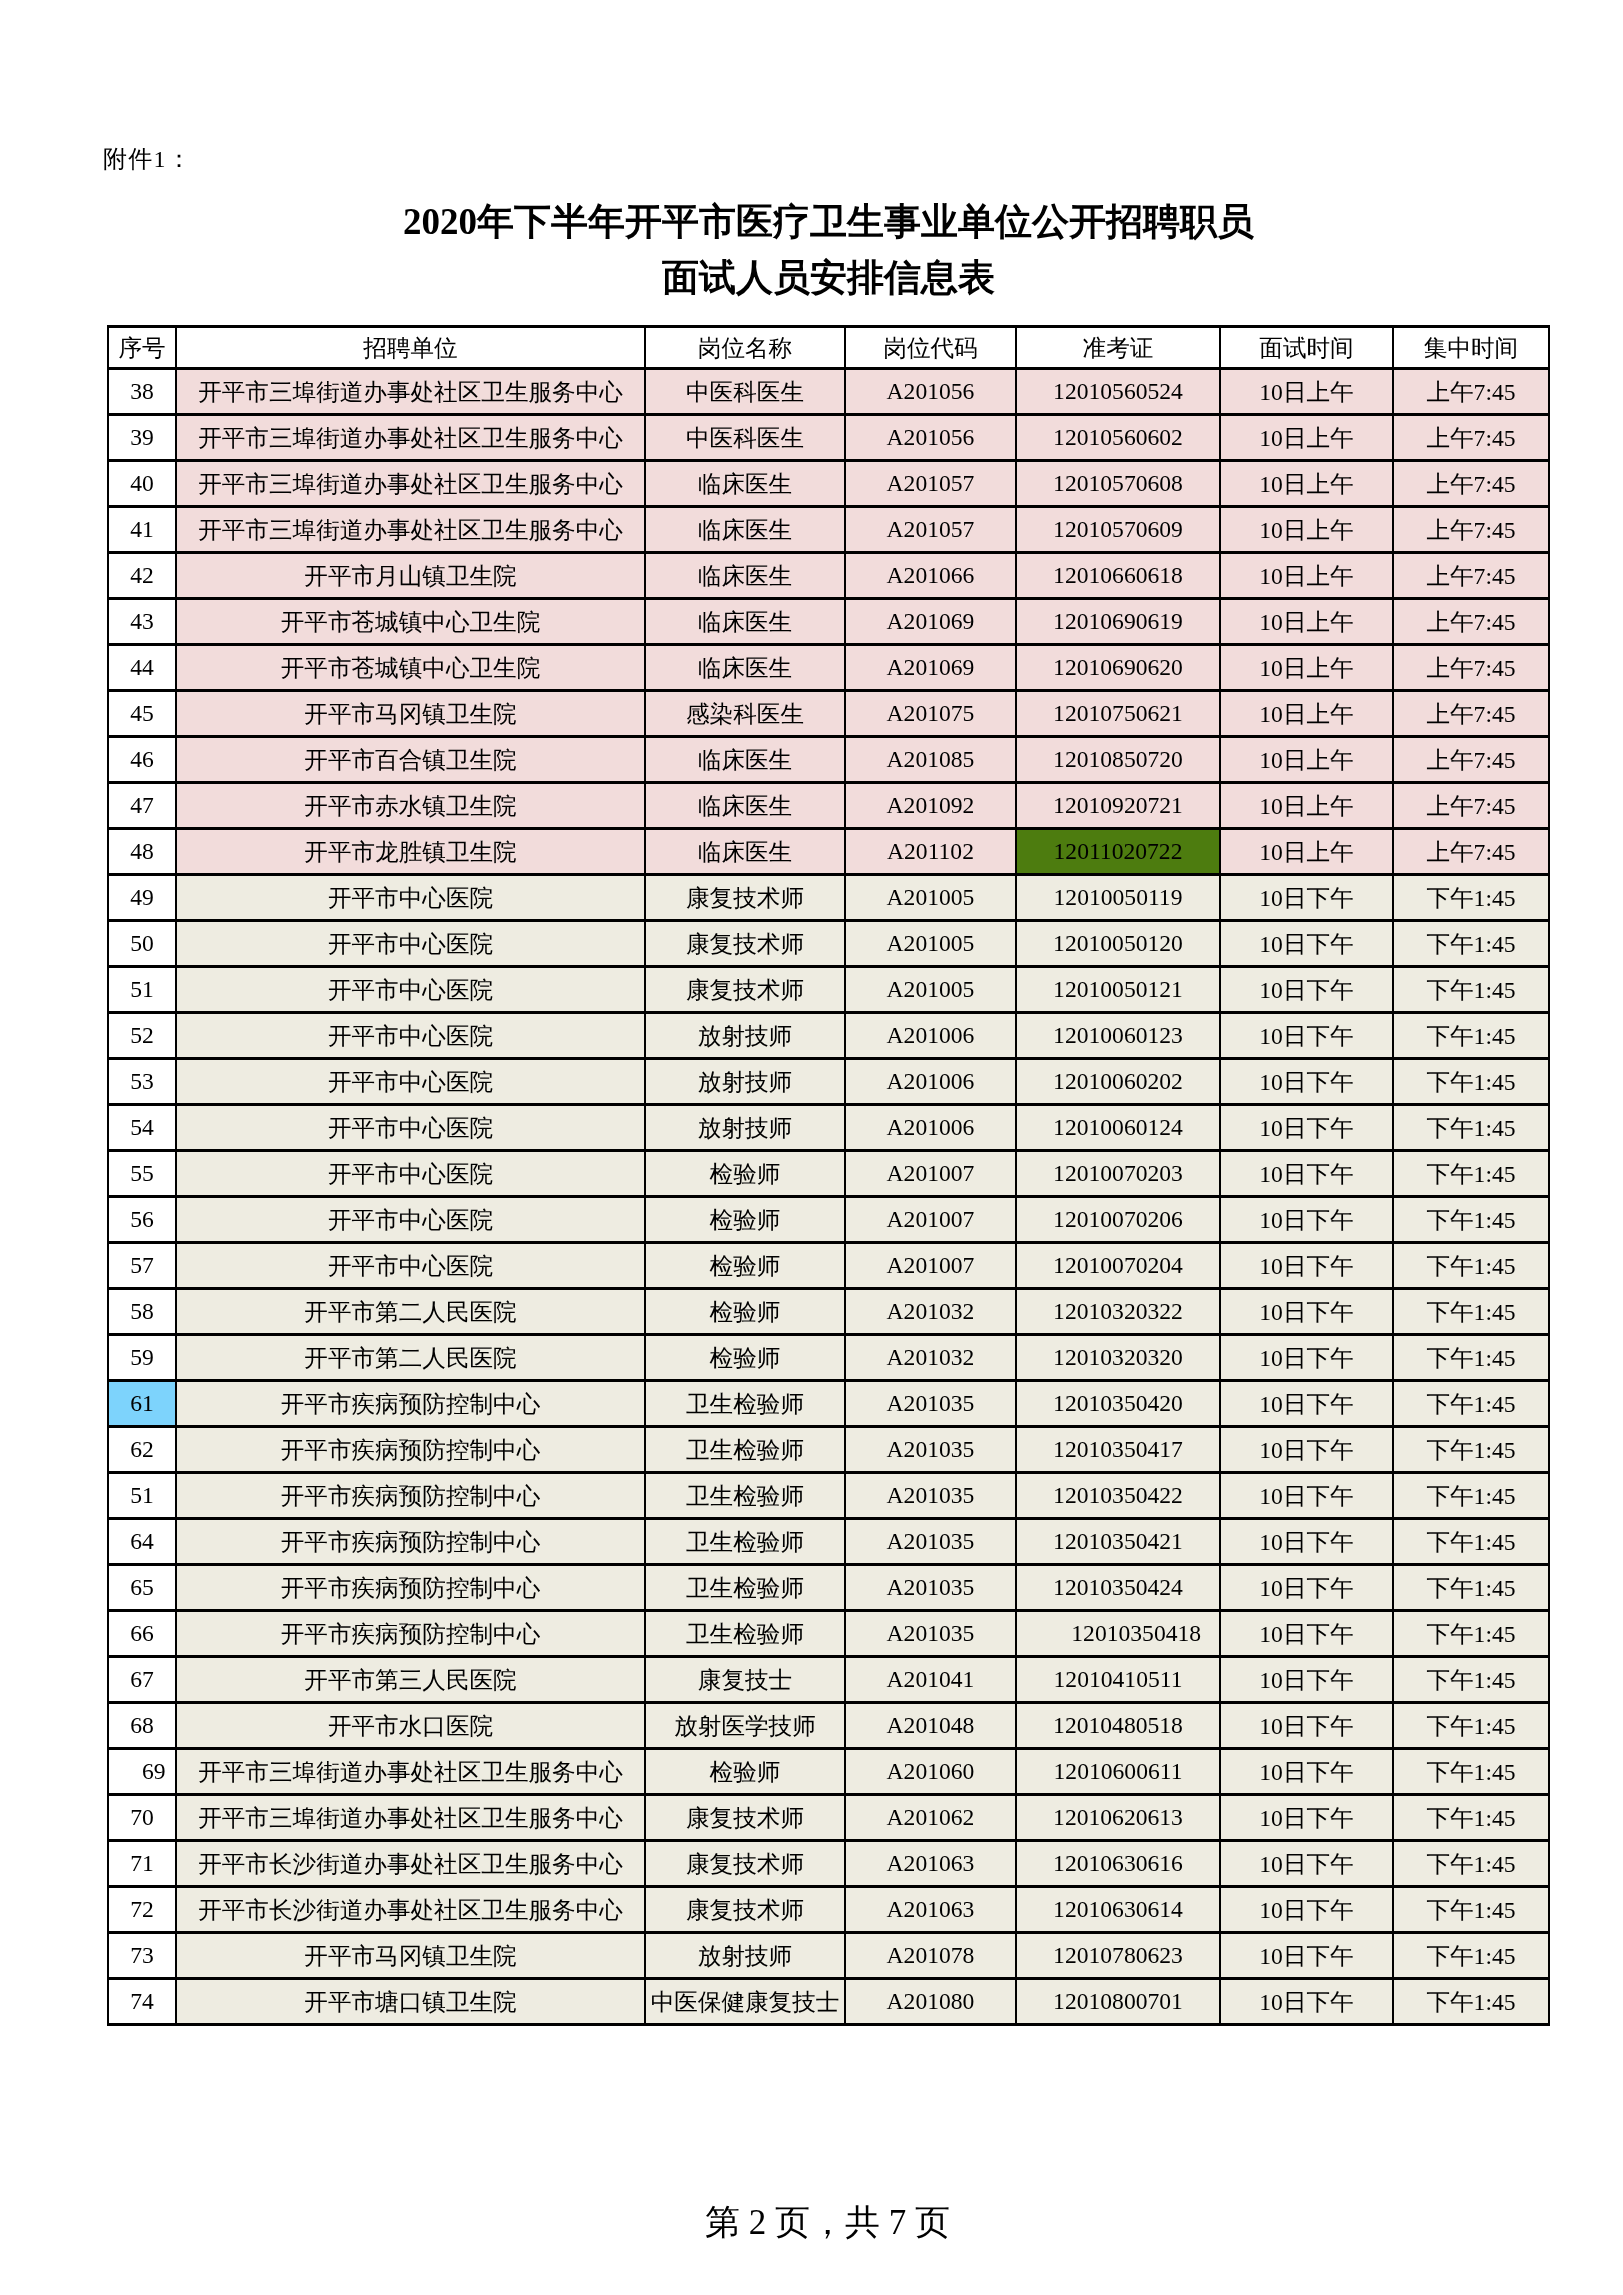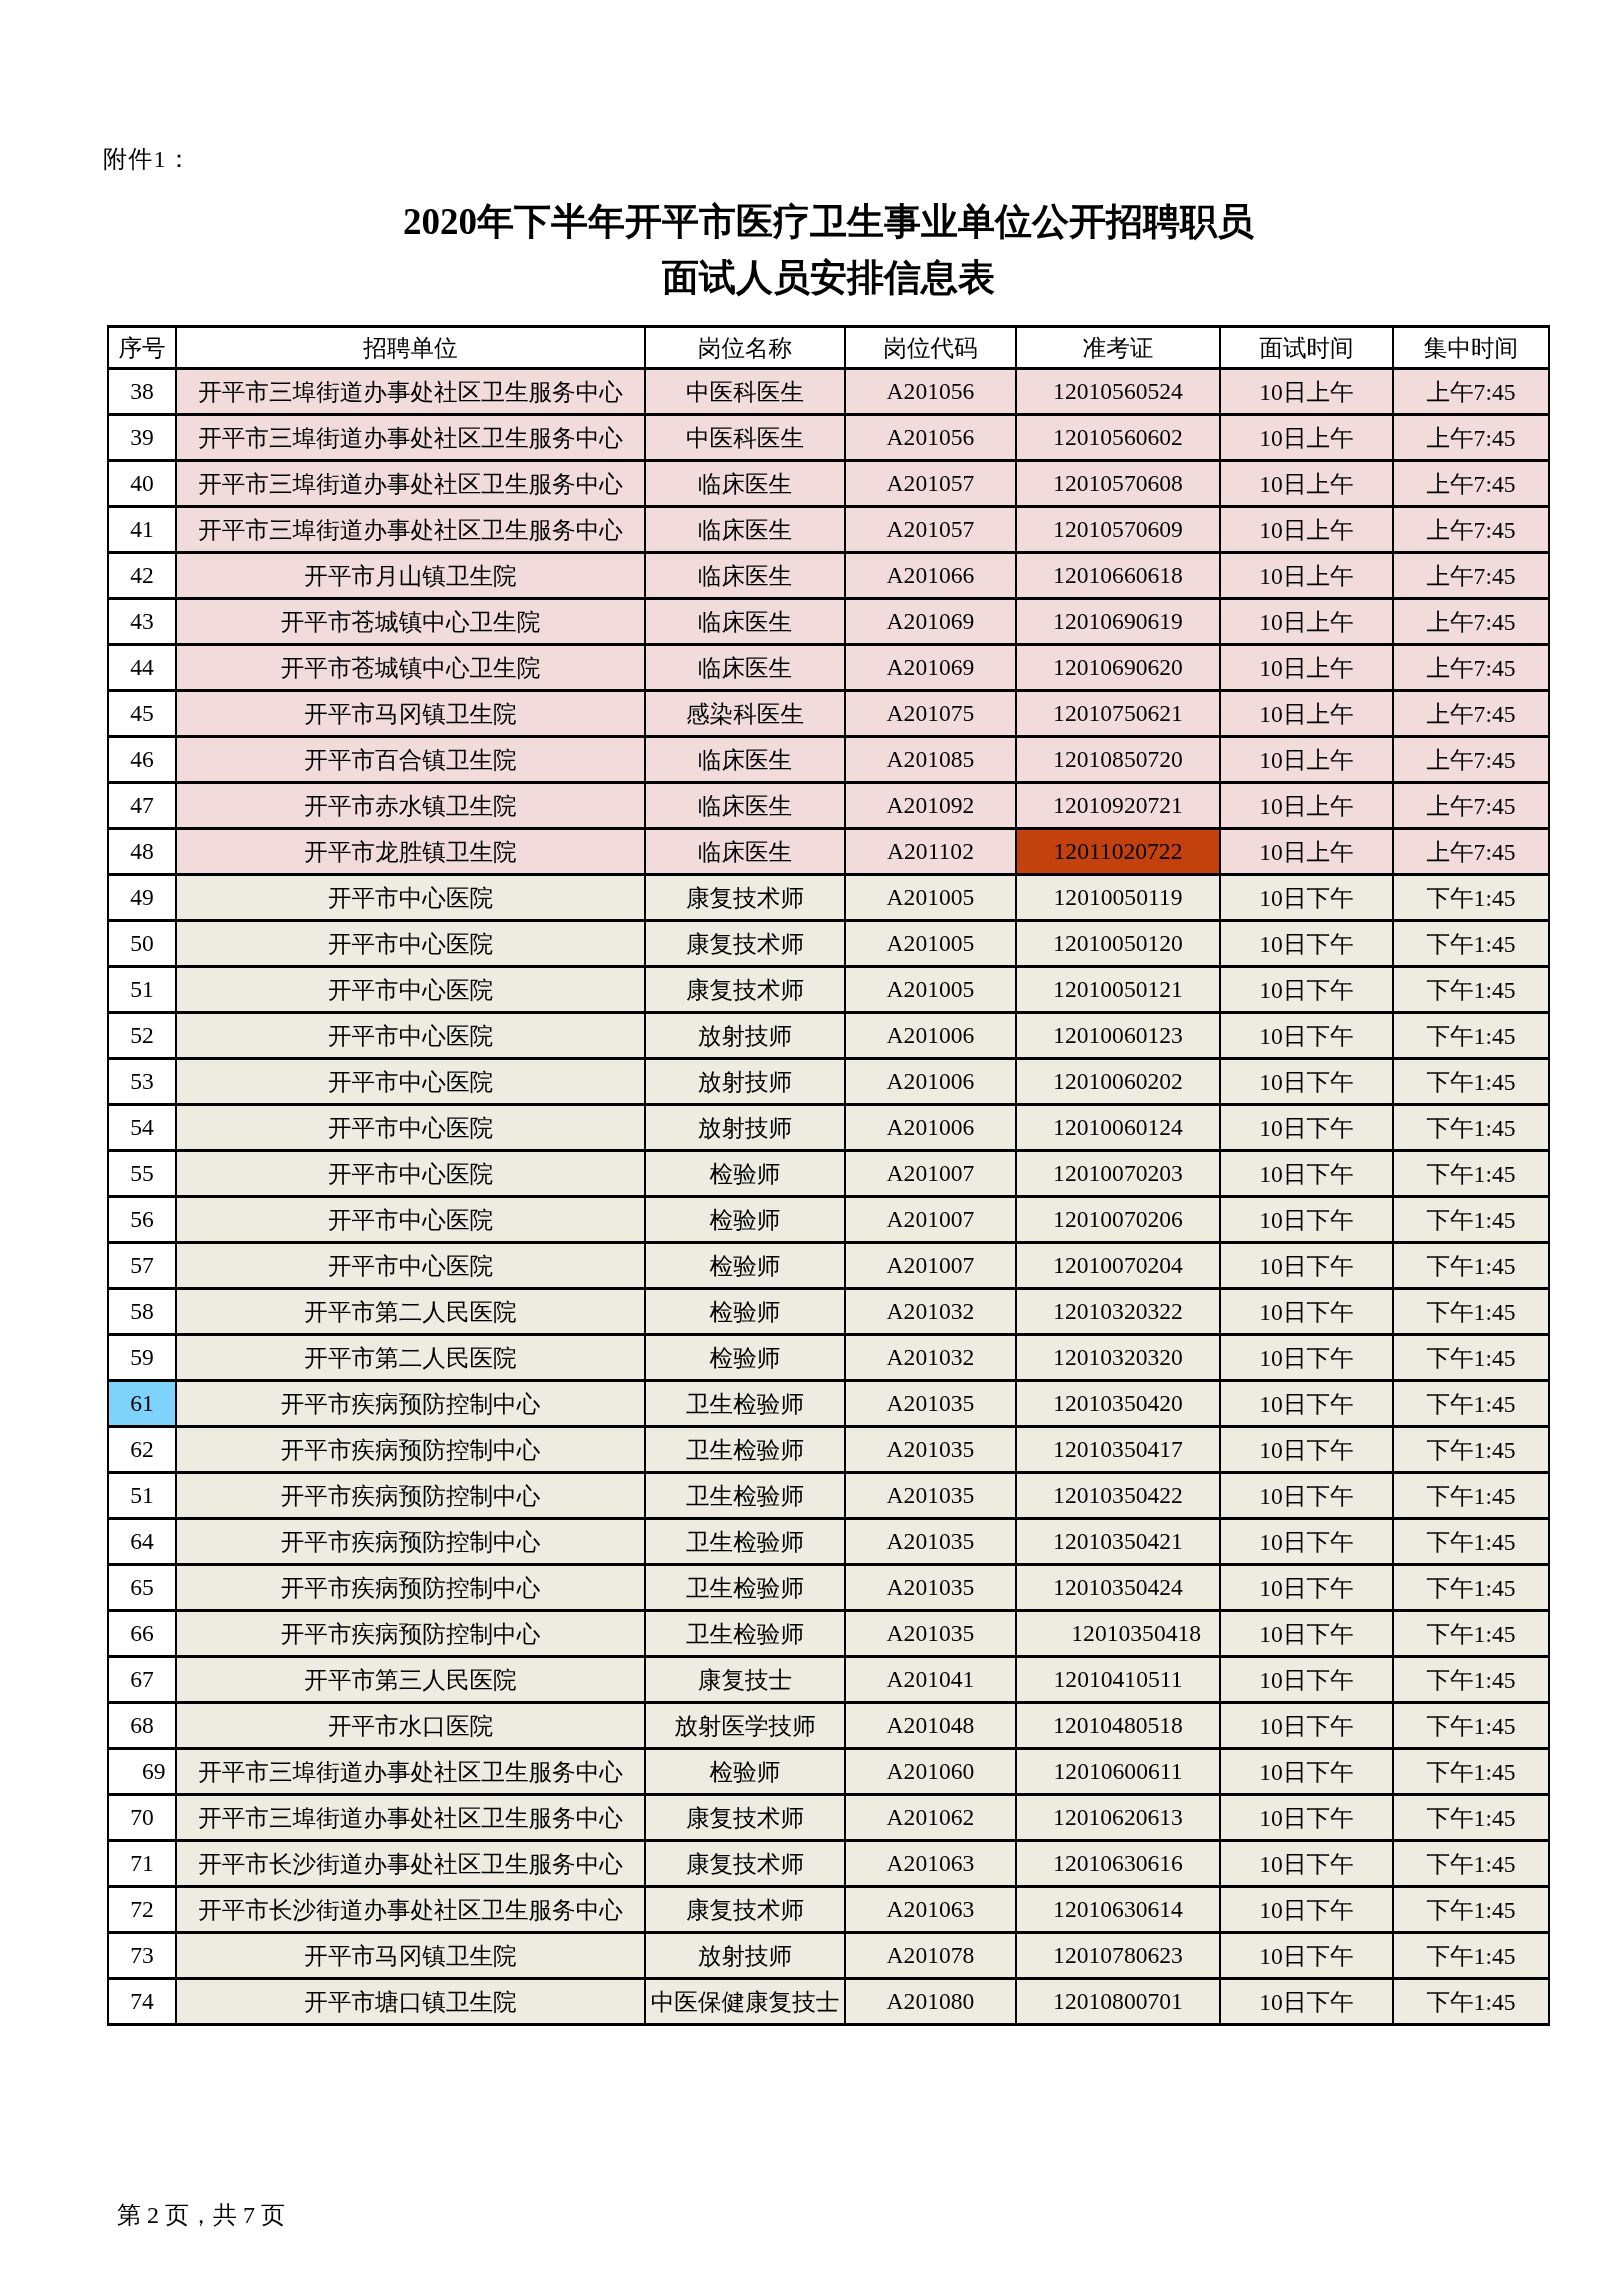--- a/index.html
+++ b/index.html
@@ -44,23 +44,24 @@
     vertical-align:middle;
     padding:0 2.6px;
     overflow:hidden;
     white-space:nowrap;
     background:#ffffff;
   }
   .sched-table thead tr{height:42px;}
   .sched-table tbody tr{height:46px;}
   .footer{
     position:absolute;
-    left:117px;top:2199px;
+    left:106px;top:2199px;
     width:1443px;
-    font-size:24px;
+    text-align:center;
+    font-size:35px;
   }
 </style>
 </head>
 <body>
 
 <div class="page">
 
   <div class="attachment">附件1：</div>
 
   <div class="title-block">
@@ -178,21 +179,21 @@
       <td style="background-color: rgb(242, 220, 219);">A201092</td>
       <td style="background-color: rgb(242, 220, 219);">12010920721</td>
       <td style="background-color: rgb(242, 220, 219);">10日上午</td>
       <td style="background-color: rgb(242, 220, 219);">上午7:45</td>
     </tr>
         <tr>
       <td style="background-color: rgb(255, 255, 255);">48</td>
       <td style="background-color: rgb(242, 220, 219);">开平市龙胜镇卫生院</td>
       <td style="background-color: rgb(242, 220, 219);">临床医生</td>
       <td style="background-color: rgb(242, 220, 219);">A201102</td>
-      <td style="background-color: #c2410c;">12011020722</td>
+      <td style="background-color: #4d7c0f;">12011020722</td>
       <td style="background-color: rgb(242, 220, 219);">10日上午</td>
       <td style="background-color: rgb(242, 220, 219);">上午7:45</td>
     </tr>
         <tr>
       <td style="background-color: rgb(255, 255, 255);">49</td>
       <td style="background-color: rgb(238, 236, 225);">开平市中心医院</td>
       <td style="background-color: rgb(238, 236, 225);">康复技术师</td>
       <td style="background-color: rgb(238, 236, 225);">A201005</td>
       <td style="background-color: rgb(238, 236, 225);">12010050119</td>
       <td style="background-color: rgb(238, 236, 225);">10日下午</td>

